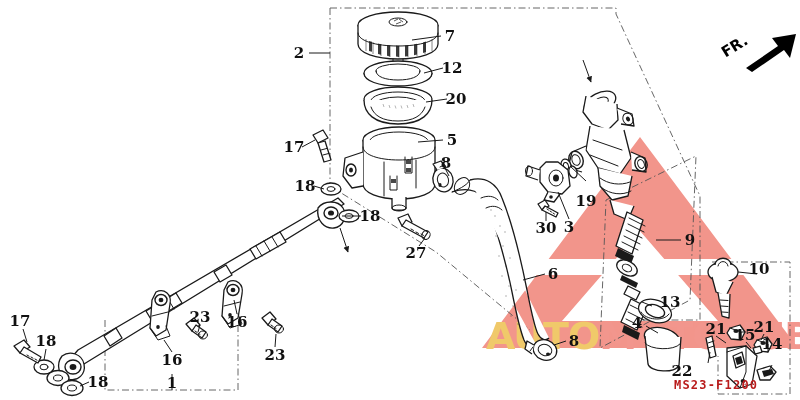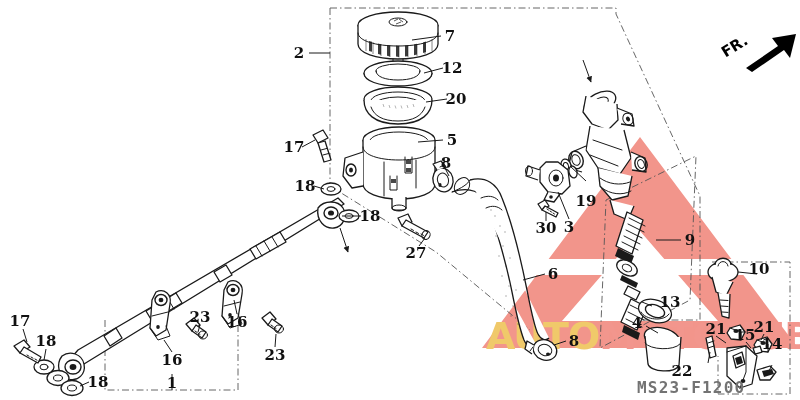--- a/index.html
+++ b/index.html
@@ -12,22 +12,22 @@
   .wm-word{font-family:"DejaVu Sans",sans-serif;font-weight:bold;font-size:38px;letter-spacing:-1px;line-height:40px;}
 
   
   #art{position:absolute;left:0;top:0;width:800px;height:400px;}
 
   
   .lbl{position:absolute;font-family:"DejaVu Serif",serif;font-weight:bold;font-size:15px;color:#111;
        line-height:15px;white-space:nowrap;transform:translate(-50%,-50%);}
 
   
-  #partno{position:absolute;left:637px;top:378px;font-family:"DejaVu Sans Mono",monospace;
-          font-weight:bold;font-size:16px;letter-spacing:1.2px;color:#737373;white-space:nowrap;}
+  #partno{position:absolute;left:674px;top:378px;font-family:"DejaVu Sans Mono",monospace;
+          font-weight:bold;font-size:12px;letter-spacing:1.2px;color:#b91c1c;white-space:nowrap;}
 
   
   #frmark{position:absolute;left:716px;top:26px;width:84px;height:50px;}
   #frtext{position:absolute;left:718px;top:46px;font-family:"DejaVu Sans",sans-serif;font-weight:bold;
           font-size:15px;color:#000;transform:rotate(-32deg);transform-origin:left top;}
 </style>
 </head>
 <body>
 
 <div id="stage">

